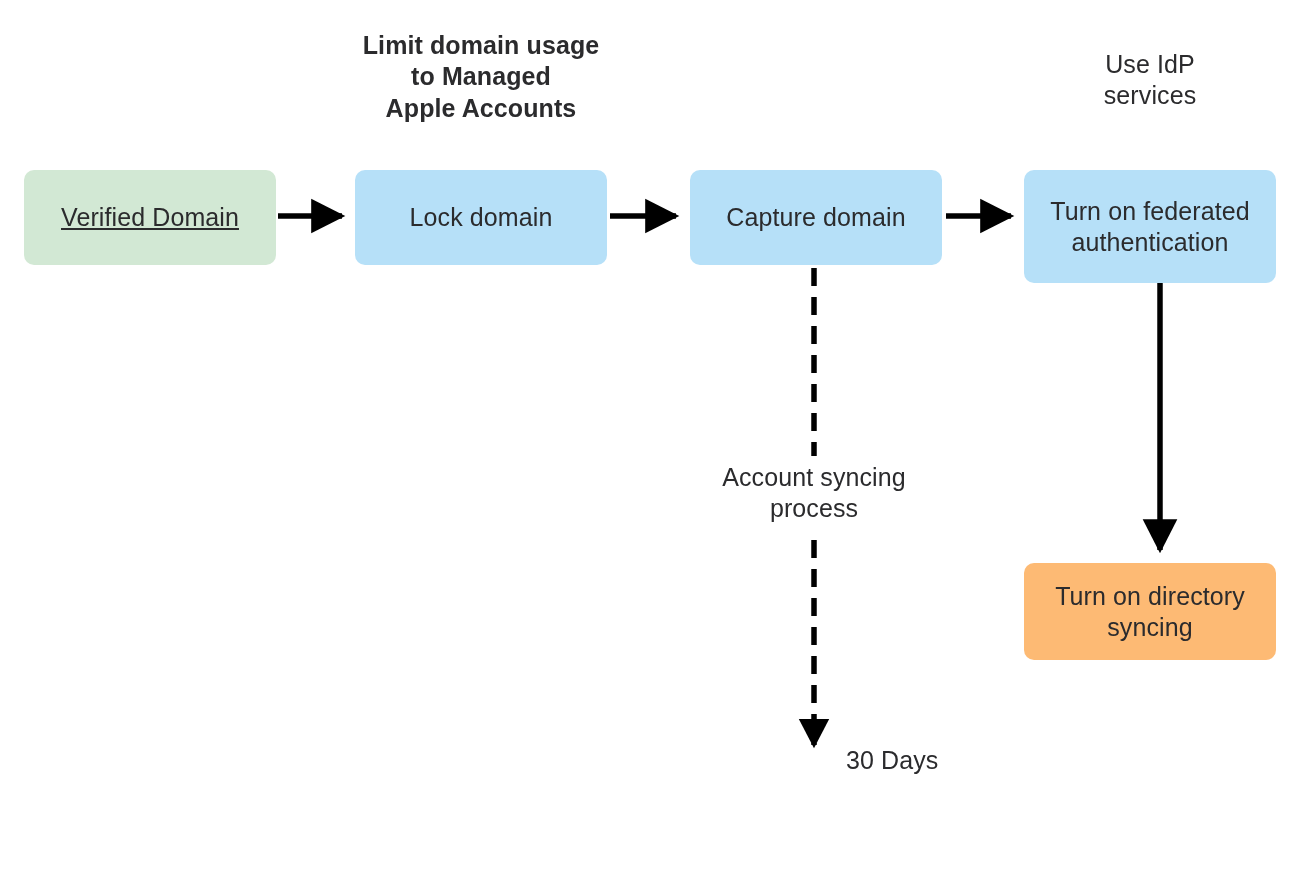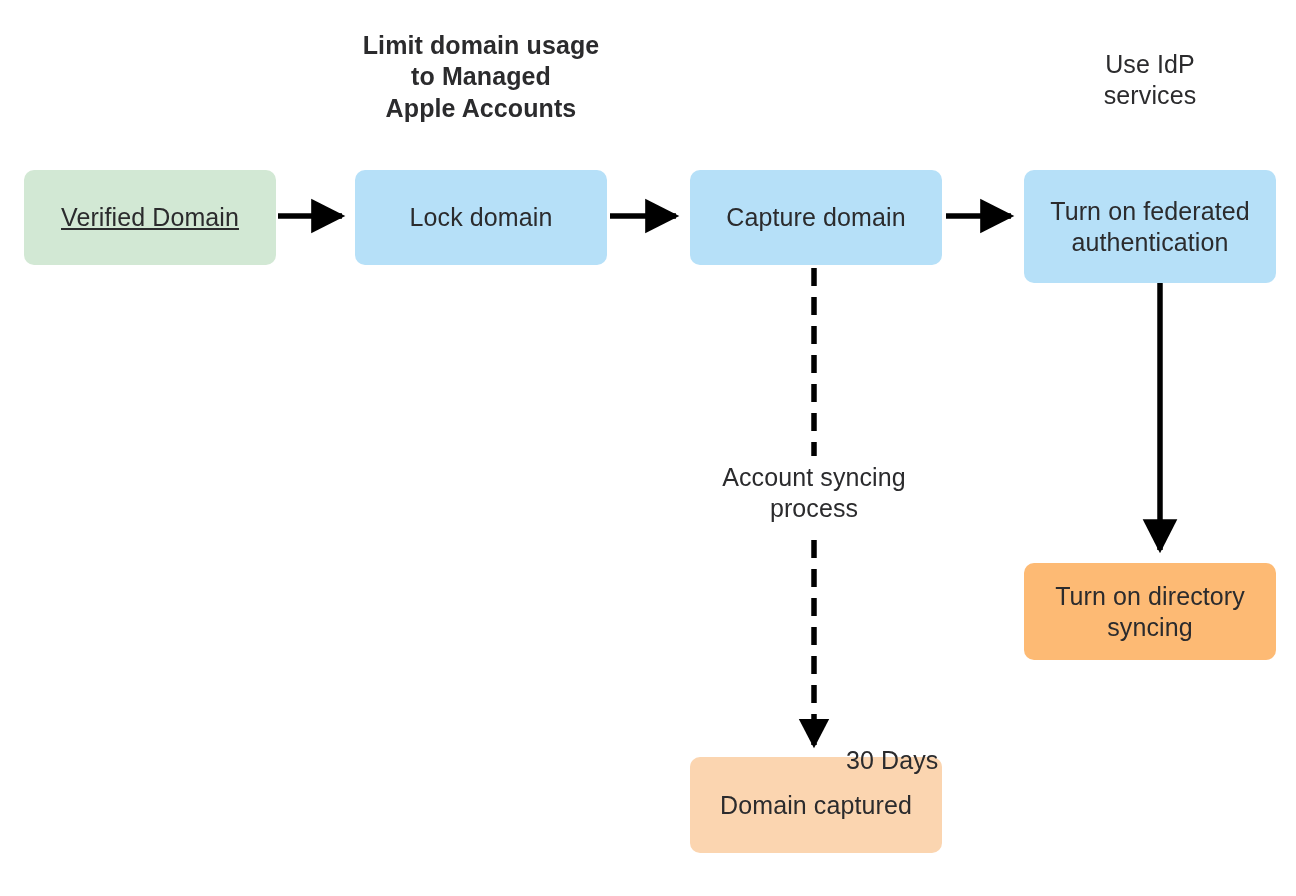--- a/index.html
+++ b/index.html
@@ -120,22 +120,19 @@
   <div class="node" style="left:1024px; top:170px; width:252px; height:113px; background:#b6e0f8;">
     <span class="node-text">Turn on federated
 authentication</span>
   </div>
 
   <div class="node" style="left:1024px; top:563px; width:252px; height:97px; background:#fdba74;">
     <span class="node-text">Turn on directory
 syncing</span>
   </div>
 
-  <div class="node" style="left:690px; top:757px; width:252px; height:96px; background:#fbd5b0;">
-    <span class="node-text">Domain captured</span>
-  </div>
 
   <div class="caption" style="left:688px; top:462px; width:252px; background:#ffffff;">Account syncing
 process</div>
 
   <div class="caption left-align" style="left:846px; top:710px; width:160px;margin-top:35px;">30 Days</div>
 
 </div>
 
 </body></html>

